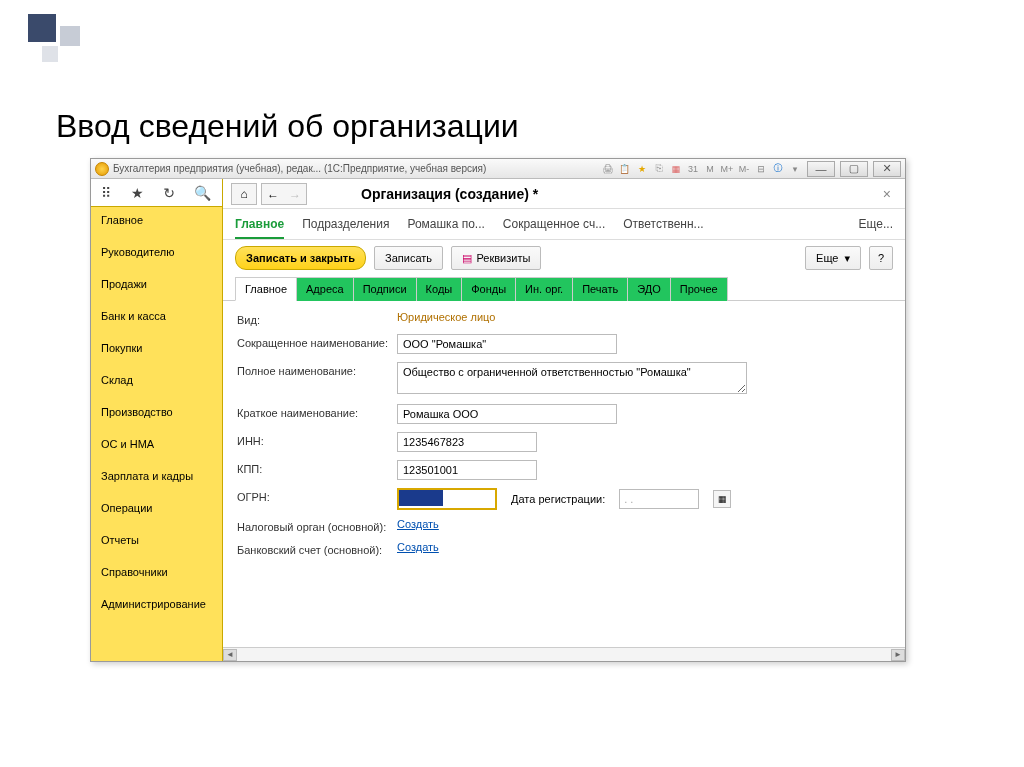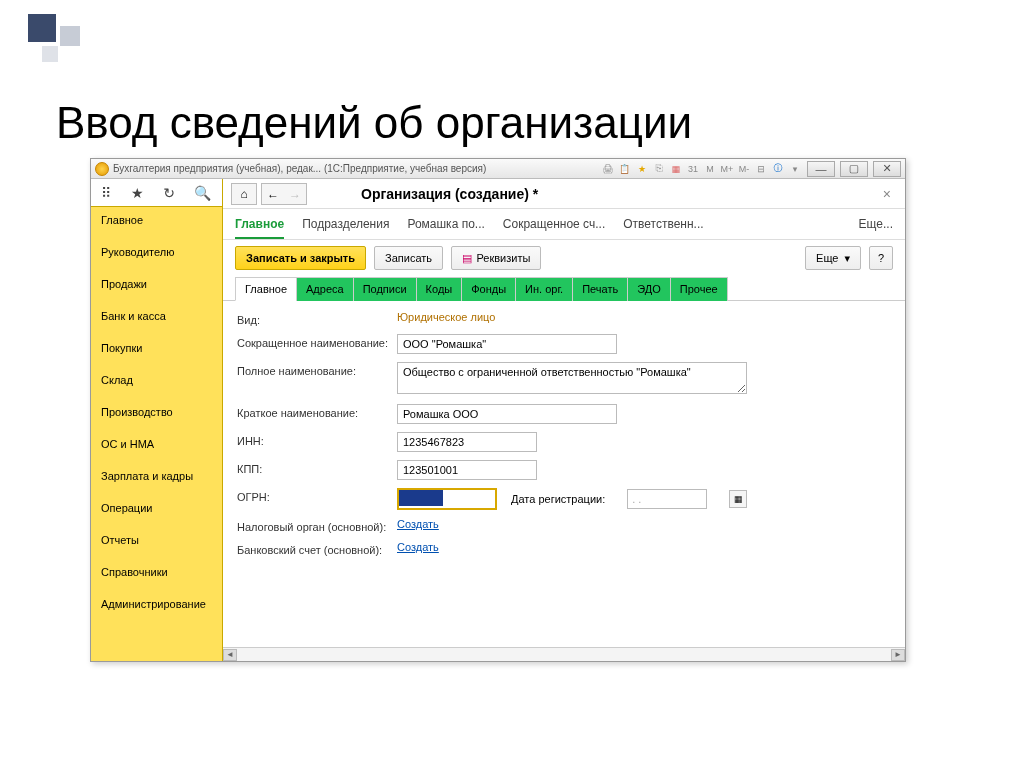--- a/index.html
+++ b/index.html
@@ -2,21 +2,21 @@
 <html><head>
 <meta charset="utf-8">
 <style>
   * { box-sizing: border-box; margin: 0; padding: 0; font-family: Arial, sans-serif; }
   body { background: #fff; padding: 0; }
   .slide { width: 1024px; height: 767px; position: relative; background: #fff; }
   .corner-deco { position: absolute; left: 28px; top: 14px; width: 54px; height: 54px; }
   .corner-deco .sq1 { position: absolute; width: 28px; height: 28px; background: #3a4a6b; left: 0; top: 0; }
   .corner-deco .sq2 { position: absolute; width: 20px; height: 20px; background: #c7ccd6; left: 32px; top: 12px; }
   .corner-deco .sq3 { position: absolute; width: 16px; height: 16px; background: #dfe2e8; left: 14px; top: 32px; }
-  .slide-title { position: absolute; left: 56px; top: 98px; font-size: 44px; font-weight: 400; color: #000; }
+  .slide-title { position: absolute; left: 56px; top: 108px; font-size: 32px; font-weight: 400; color: #000; }
   .app-window { position: absolute; left: 90px; top: 158px; width: 816px; height: 504px; border: 1px solid #9a9a9a; background: #fff; box-shadow: 2px 2px 6px rgba(0,0,0,0.2); }
   .titlebar { height: 20px; background: linear-gradient(#fafafa,#e6e6e6); border-bottom: 1px solid #bbb; display: flex; align-items: center; font-size: 10px; padding: 0 4px; }
   .tb-logo { width: 14px; height: 14px; background: radial-gradient(#ffd34d,#e59a00); border-radius: 50%; border: 1px solid #c58400; margin-right: 4px; flex-shrink:0; }
   .tb-title { color: #555; white-space: nowrap; overflow: hidden; text-align: center; }
   .tb-icons { margin-left: auto; display: flex; gap: 3px; align-items: center; }
   .tb-ico { width: 14px; height: 14px; display: flex; align-items: center; justify-content: center; font-size: 9px; color: #888; }
   .tb-btn { width: 28px; height: 16px; border: 1px solid #aaa; background: linear-gradient(#f5f5f5,#ddd); display: flex; align-items: center; justify-content: center; font-size: 11px; color: #555; margin-left: 2px; }
   .app-body { display: flex; height: calc(100% - 20px); }
   .sidebar { width: 132px; background: #ffe15a; border-right: 1px solid #c9a800; display: flex; flex-direction: column; }
   .side-tools { height: 28px; border-bottom: 1px solid #c9a800; display: flex; align-items: center; justify-content: space-around; background: #fff; }
@@ -29,39 +29,39 @@
   .nav-btn.arrows { width: 46px; display: flex; }
   .nav-btn.arrows span { flex:1; text-align:center; }
   .page-title { font-size: 14px; font-weight: bold; margin-left: 50px; }
   .close-x { margin-left: auto; font-size: 14px; color: #888; padding: 0 6px; }
   .sub-tabs { display: flex; padding: 4px 12px 0; gap: 18px; font-size: 12px; border-bottom: 1px solid #ddd; }
   .sub-tab { padding: 4px 0 6px; color: #444; cursor: pointer; }
   .sub-tab.active { color: #1a9c3a; font-weight: bold; border-bottom: 2px solid #1a9c3a; }
   .sub-tab.last { margin-left: auto; }
   .action-bar { display: flex; align-items: center; padding: 6px 12px; gap: 8px; }
   .btn { height: 24px; padding: 0 10px; border: 1px solid #bbb; background: linear-gradient(#fafafa,#eee); font-size: 11px; display: flex; align-items: center; cursor: pointer; border-radius: 2px; }
-  .btn.primary { background: linear-gradient(#ffe15a,#ffd21a); border-color: #c9a800; font-weight: bold; }
+  .btn.primary { background: linear-gradient(#ffe15a,#ffd21a); border-color: #c9a800; font-weight: bold; border-radius: 11px; }
   .btn.r { margin-left: auto; }
   .btn.sq { padding: 0; width: 24px; justify-content: center; }
   .form-tabs { display: flex; padding: 0 12px; border-bottom: 1px solid #ccc; font-size: 11px; }
   .form-tab { padding: 5px 9px; border: 1px solid #ccc; border-bottom: none; background: #22c55e; margin-right: -1px; cursor: pointer; position: relative; top: 1px; }
   .form-tab.active { background: #fff; border-bottom: 1px solid #fff; }
   .form-body { padding: 10px 14px; font-size: 11px; overflow-y: auto; flex: 1; }
   .frow { display: flex; align-items: flex-start; margin-bottom: 8px; }
   .flabel { width: 160px; color: #333; padding-top: 3px; }
   .fval { flex: 1; }
   .fval.link { color: #b07000; }
   .finput { border: 1px solid #bbb; padding: 3px 5px; font-size: 11px; background: #fff; }
   .finput.w1 { width: 220px; }
   .finput.w2 { width: 350px; height: 32px; }
   .finput.w3 { width: 140px; }
   .finput.ogrn { width: 100px; background: #fff; border: 2px solid #d8a800; padding:0; }
   .finput.ogrn .sel { display:inline-block; width: 44px; height: 16px; background: #1a3a8c; }
   .fval a { color: #0050b0; text-decoration: underline; }
-  .reg-date { display: inline-flex; align-items: center; margin-left: 14px; gap: 22px; }
+  .reg-date { display: inline-flex; align-items: center; margin-left: 14px; gap: 14px; }
   .date-box { border: 1px solid #bbb; width: 80px; height: 20px; display: flex; align-items: center; padding: 0 4px; font-size: 11px; color: #aaa; }
   .date-ico { width: 18px; height: 18px; border: 1px solid #bbb; background: #f5f5f5; display: flex; align-items: center; justify-content: center; font-size: 9px; }
   .hscroll { height: 14px; border-top: 1px solid #ccc; background: #f4f4f4; display: flex; align-items: center; }
   .hscroll .arrow { width: 14px; height: 12px; background: #ddd; border: 1px solid #bbb; font-size: 8px; text-align:center; line-height:10px; color:#666; }
   .hscroll .track { flex:1; }
 </style>
 </head>
 <body>
 
 <div class="slide">

